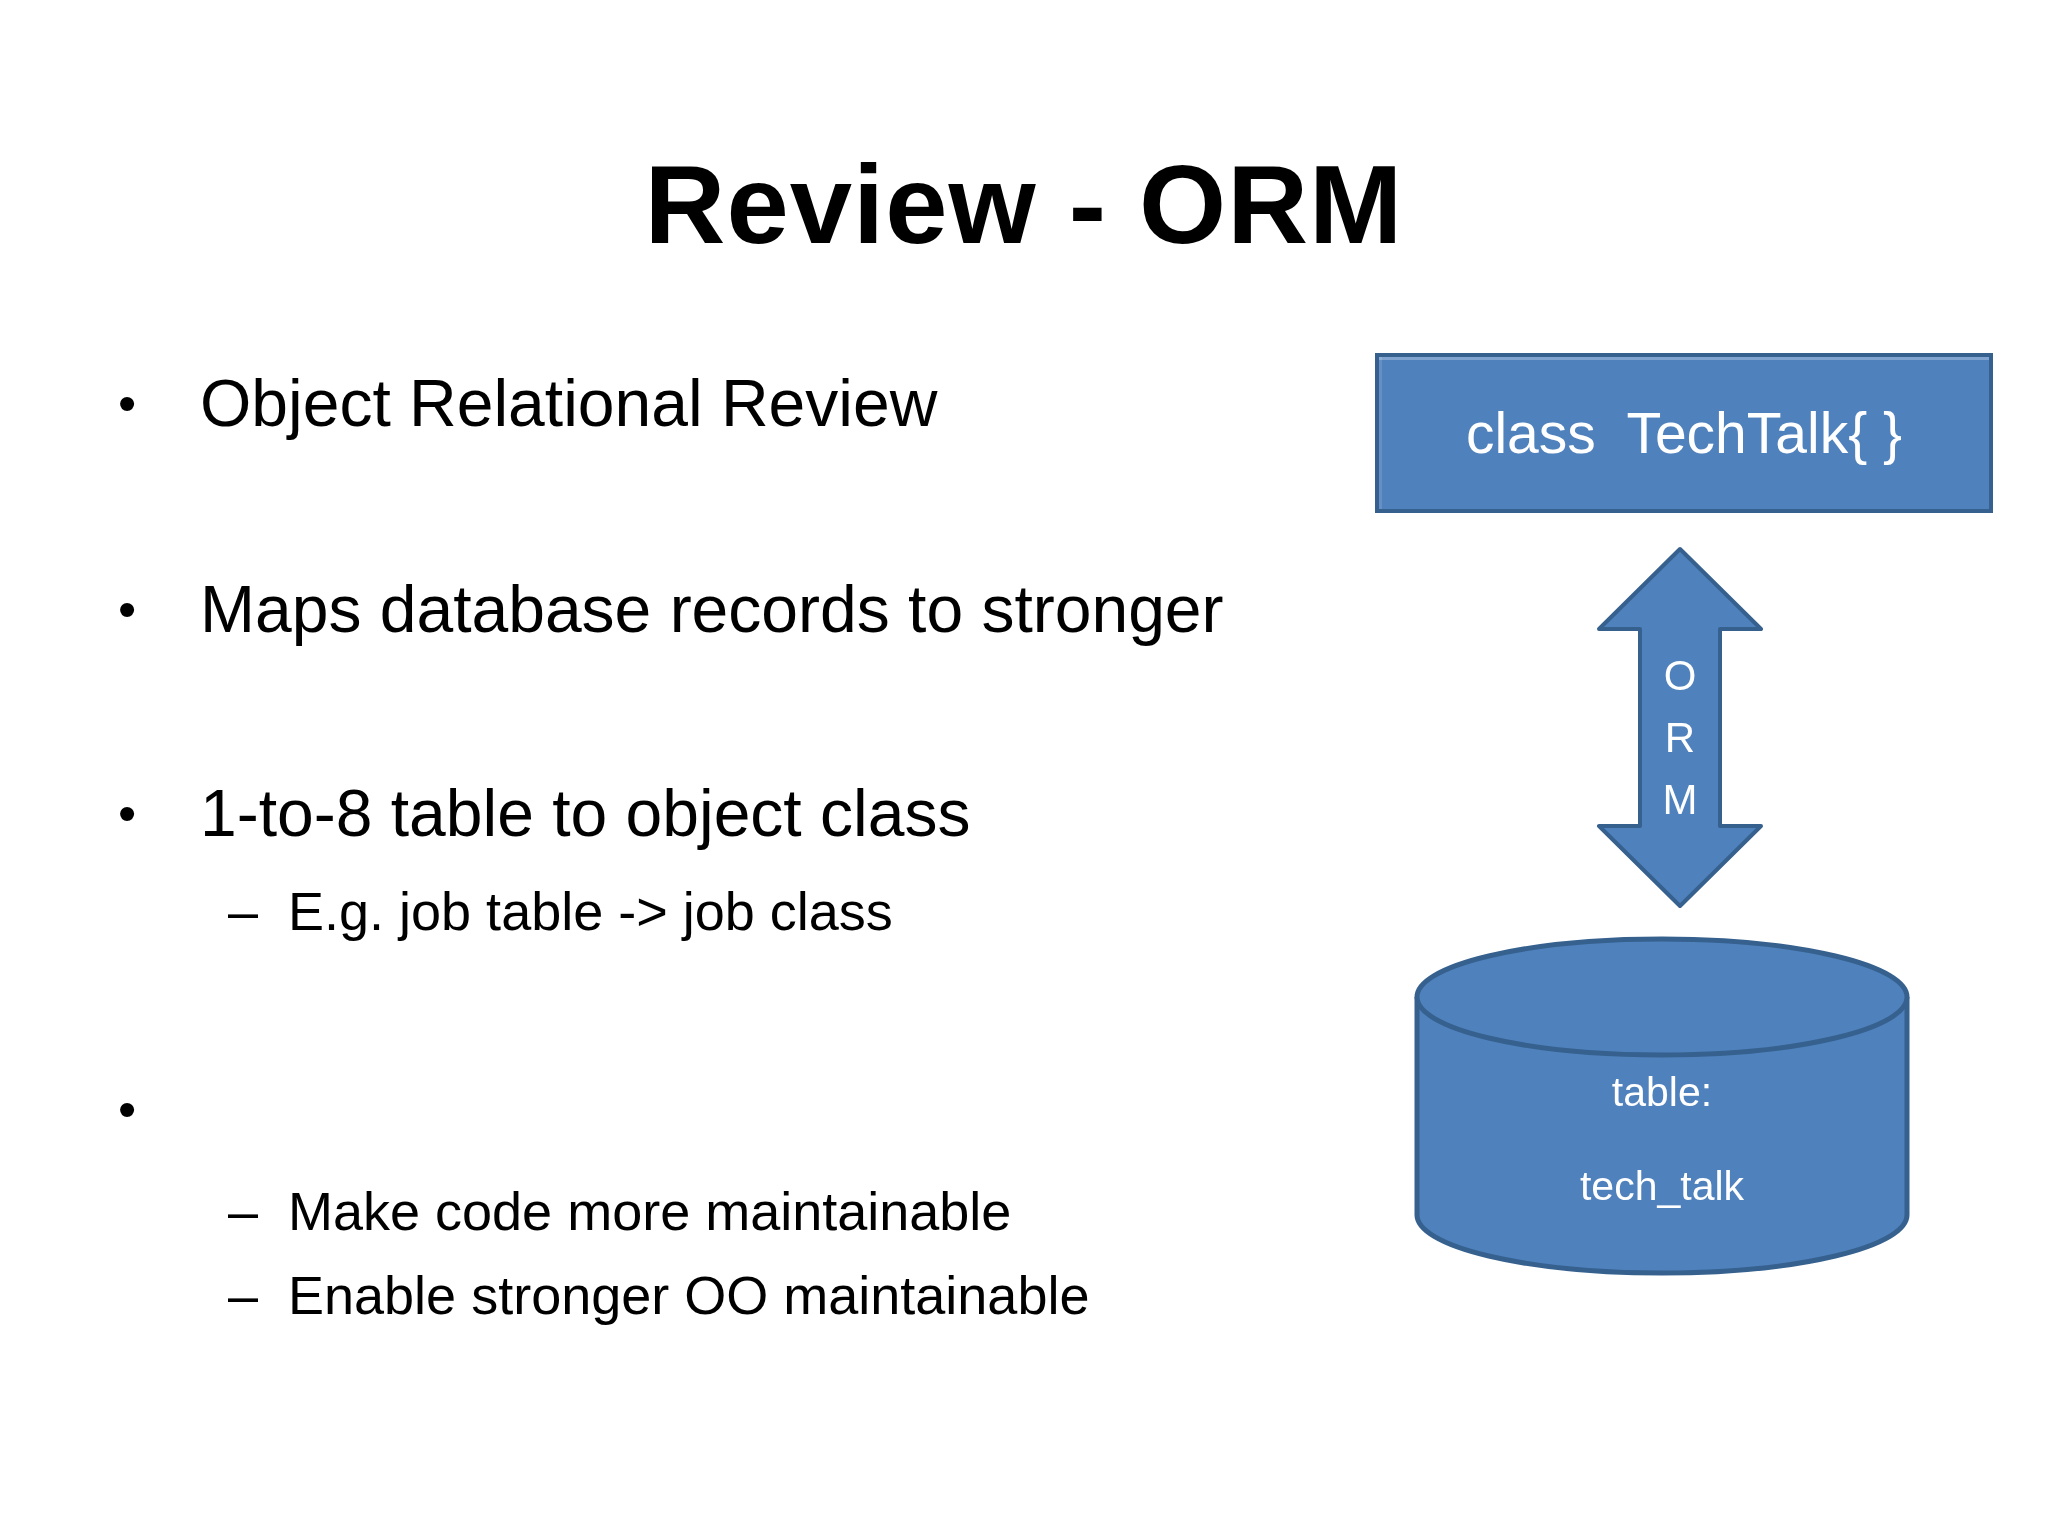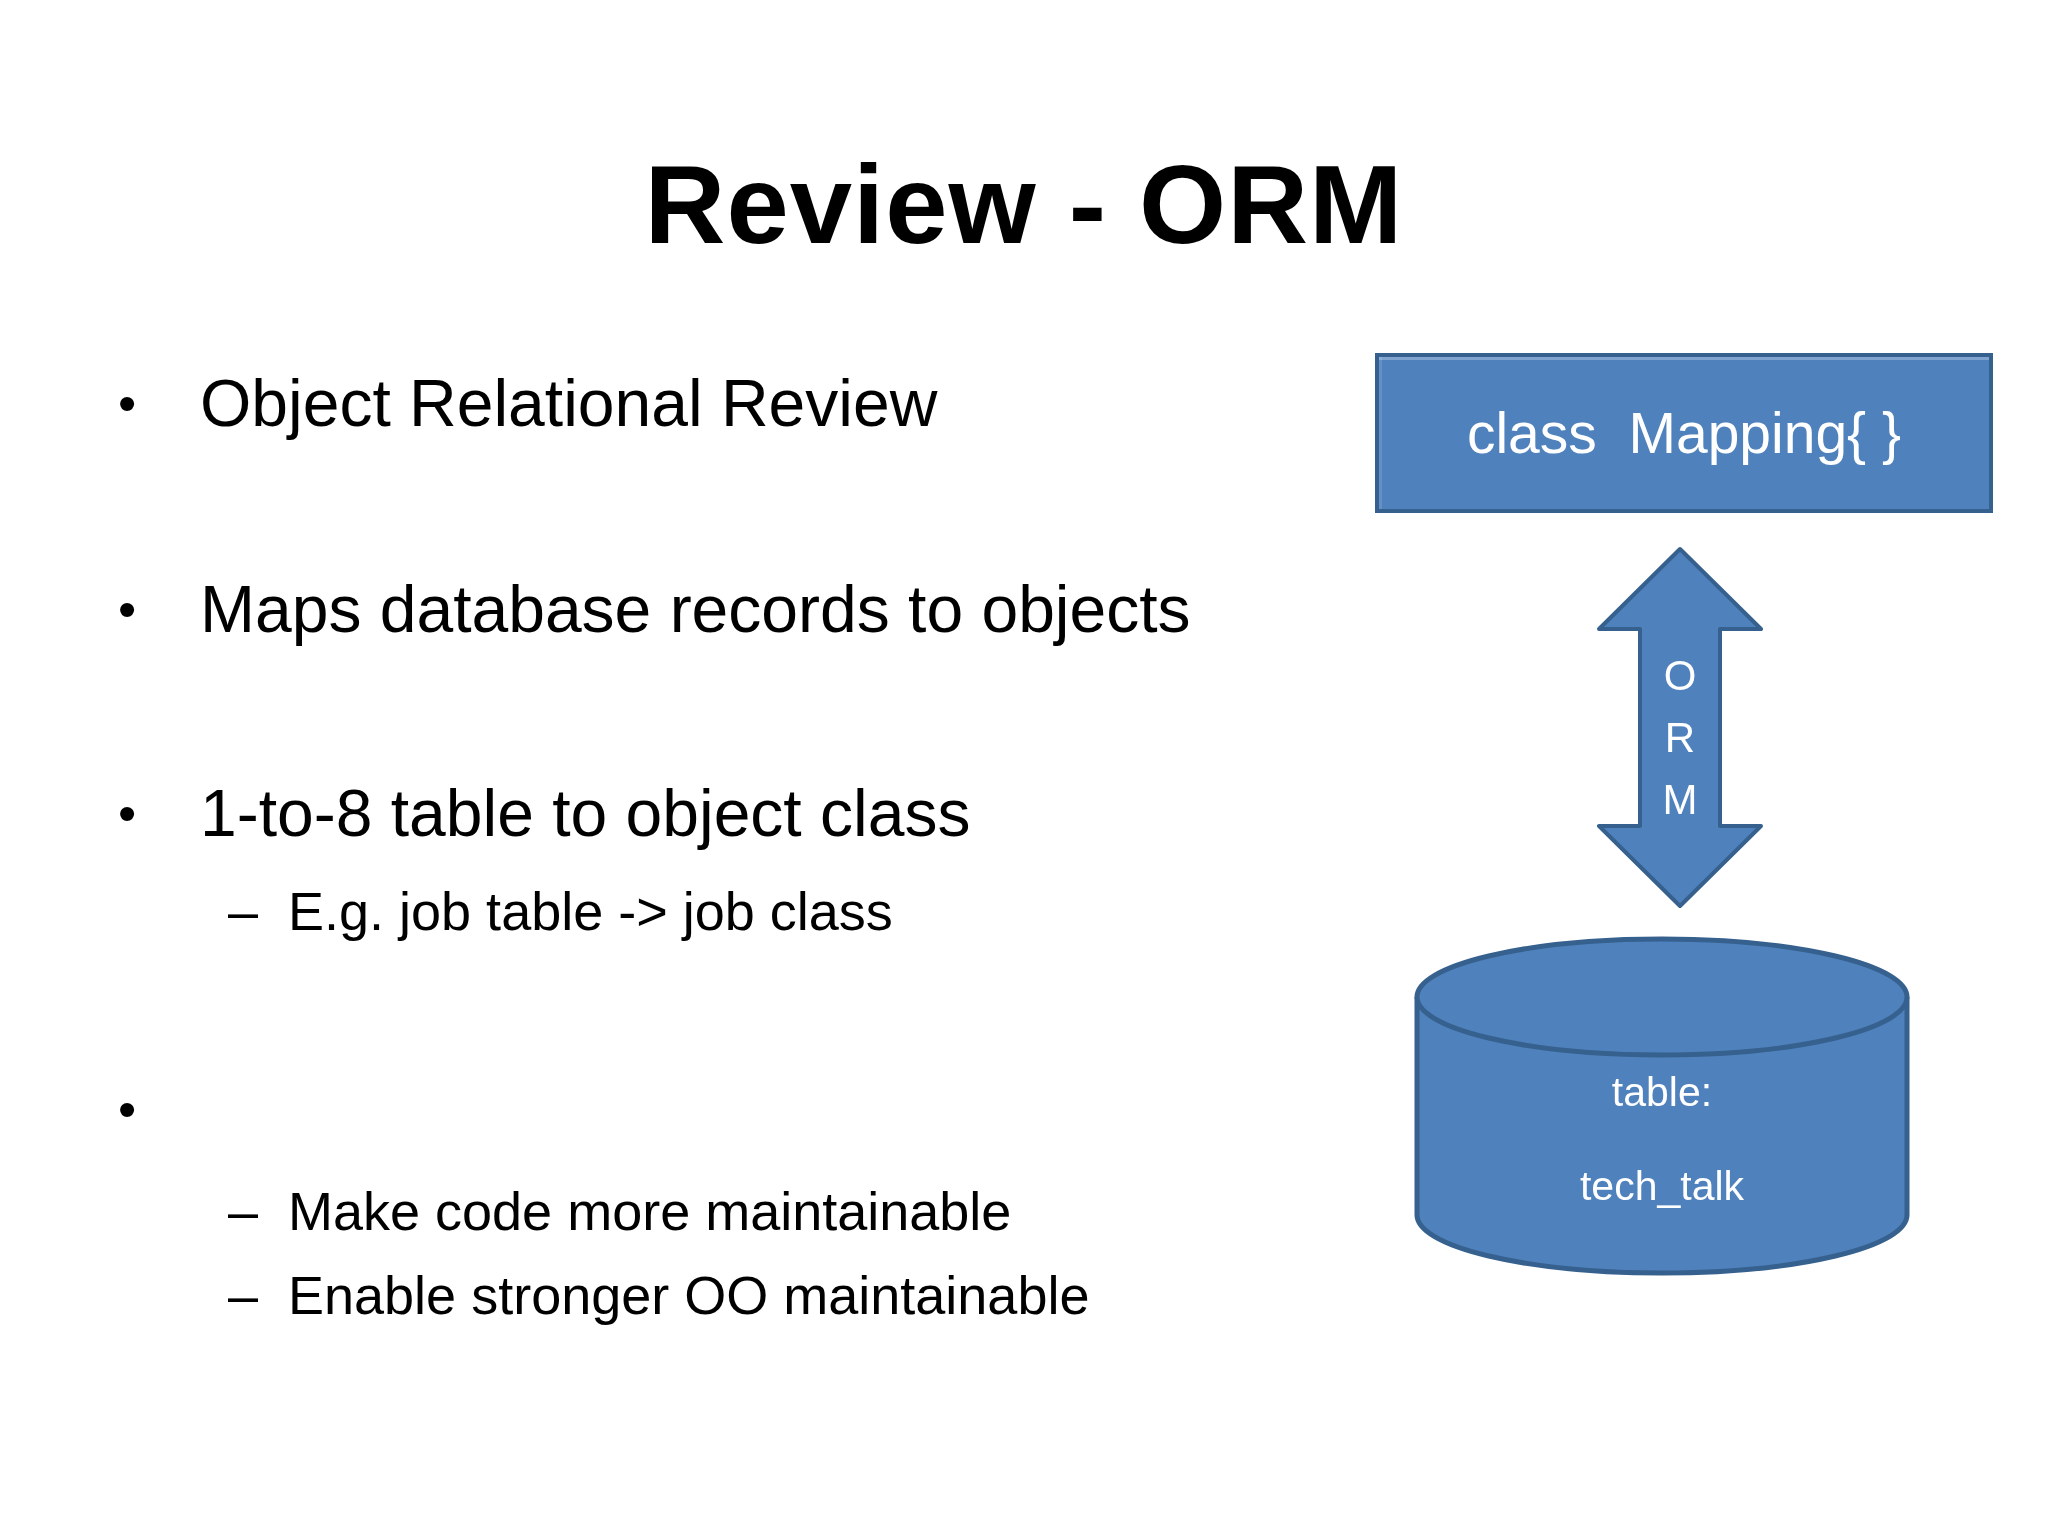--- a/index.html
+++ b/index.html
@@ -62,21 +62,21 @@
 
   <h1 class="title">Review - ORM</h1>
 
   <div class="bullets">
     <div class="row l1" style="top:362px">
       <span class="marker">•</span>
       <span class="text">Object Relational Review</span>
     </div>
     <div class="row l1" style="top:568px">
       <span class="marker">•</span>
-      <span class="text">Maps database records to objects</span>
+      <span class="text">Maps database records to stronger</span>
     </div>
     <div class="row l1" style="top:772px">
       <span class="marker">•</span>
       <span class="text">1-to-8 table to object class</span>
     </div>
     <div class="row l2" style="top:878px">
       <span class="marker">–</span>
       <span class="text">E.g. job table -&gt; job class</span>
     </div>
     <div class="row l1" style="top:1068px">
@@ -86,21 +86,21 @@
       <span class="marker">–</span>
       <span class="text">Make code more maintainable</span>
     </div>
     <div class="row l2" style="top:1262px">
       <span class="marker">–</span>
       <span class="text">Enable stronger OO maintainable</span>
     </div>
   </div>
 
   <div class="class-box shape-text">
-    <span>class  Mapping{ }</span>
+    <span>class  TechTalk{ }</span>
   </div>
 
   <div class="orm-arrow-wrap">
     <svg width="170" height="365" viewBox="0 0 170 365">
       <path class="arrow-shape" d="M85 4 L166 84 L125 84 L125 281 L166 281 L85 361 L4 281 L45 281 L45 84 L4 84 Z"></path>
     </svg>
     <div class="orm-letters shape-text">
       <span>O</span>
       <span>R</span>
       <span>M</span>

